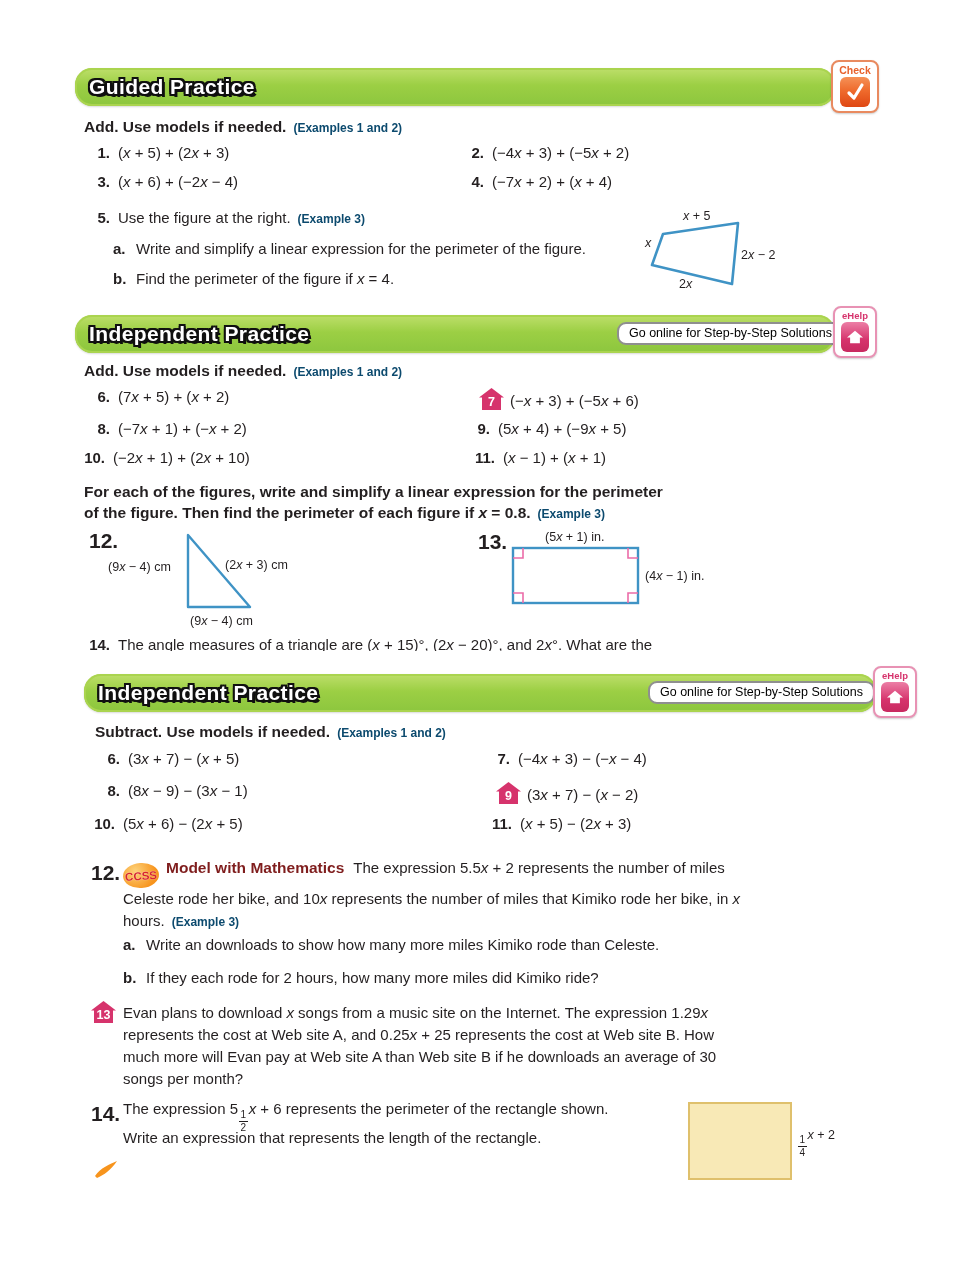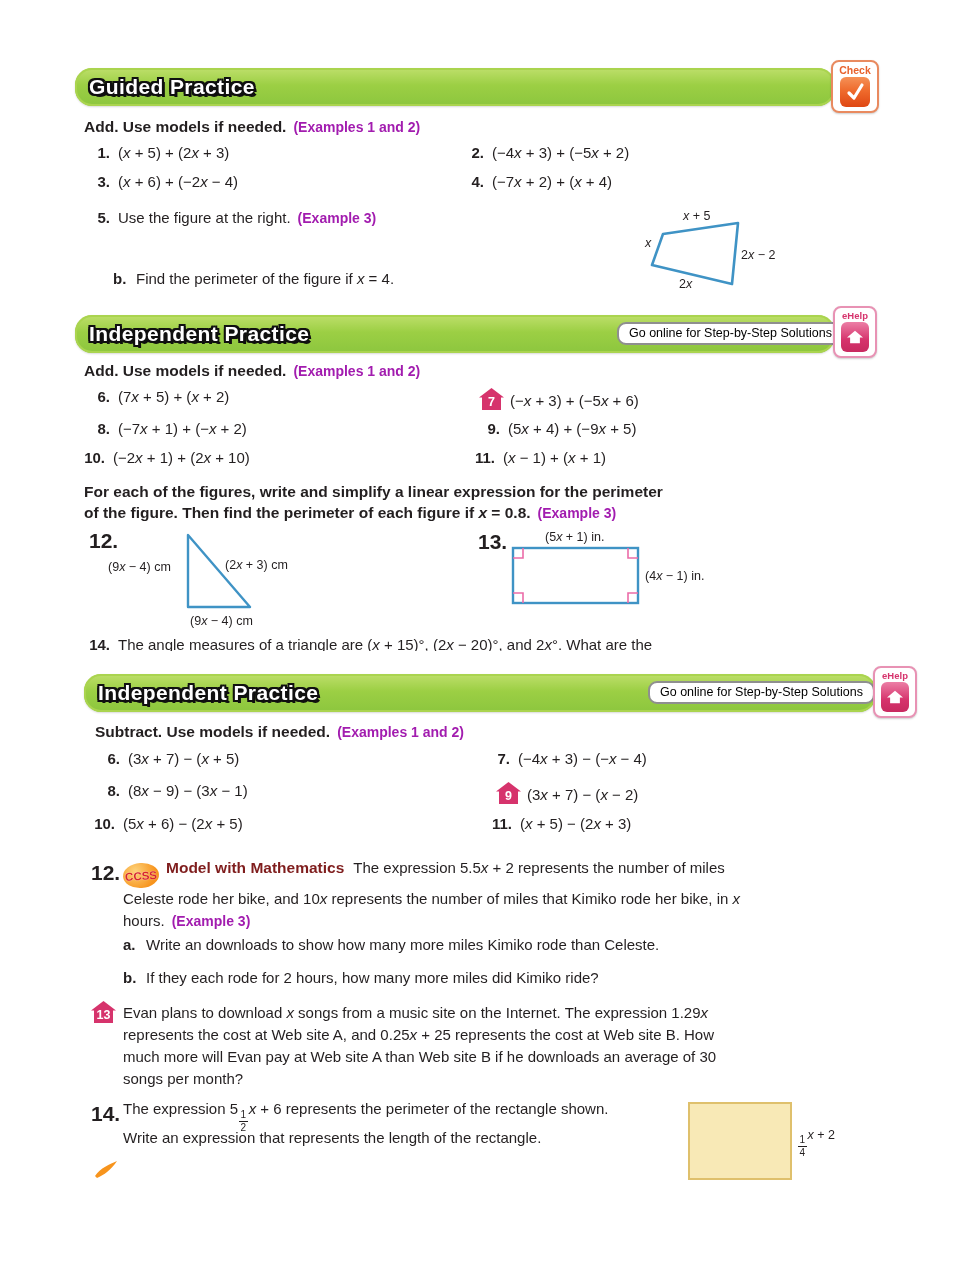--- a/index.html
+++ b/index.html
@@ -28,21 +28,21 @@
                   background:linear-gradient(180deg,#f59157 0%,#ef6b2d 45%,#df4713 100%);
                   display:flex; align-items:center; justify-content:center; }
   .ehelp-box { border:2px solid #e892b4; width:34px; }
   .ehelp-label { color:#d6336c; font-weight:bold; font-size:9.5px;text-align:center; }
   .ehelp-square { width:28px; height:30px; border-radius:6px; margin-top:1px;
                   background:linear-gradient(180deg,#ec7fa6 0%,#d6336c 60%,#c82a60 100%);
                   display:flex; align-items:center; justify-content:center; }
 
   
   .direction { position:absolute; font-size:15.5px; font-weight:bold; white-space:nowrap; }
-  .exref { color:#a21caf; font-weight:bold; font-size:14px; margin-left:7px; }
+  .exref { color:#0c4a6e; font-weight:bold; font-size:12px; margin-left:7px; }
   .prow { position:absolute; left:0; width:100%; height:22px; }
   .pcell { position:absolute; font-size:15px; white-space:nowrap; }
   .pnum { font-weight:bold; display:inline-block; min-width:22px; text-align:right; margin-right:8px; }
   .para { position:absolute; font-size:15px; line-height:22px; }
   .sub-label { font-weight:bold; display:inline-block; min-width:17px; margin-right:6px; }
   .math i { font-style:italic; }
 
   
   .house-num { position:relative; display:inline-block; width:27px; height:23px; vertical-align:-5px; margin-right:5px; }
   .house-num svg { position:absolute; inset:0; }
@@ -96,20 +96,23 @@
     <div class="pcell" style="left:88px;"><span class="pnum">1.</span><span class="math">(<i>x</i> + 5) + (2<i>x</i> + 3)</span></div>
     <div class="pcell" style="left:462px;"><span class="pnum">2.</span><span class="math">(−4<i>x</i> + 3) + (−5<i>x</i> + 2)</span></div>
   </div>
   <div class="prow" style="top:173px">
     <div class="pcell" style="left:88px;"><span class="pnum">3.</span><span class="math">(<i>x</i> + 6) + (−2<i>x</i> − 4)</span></div>
     <div class="pcell" style="left:462px;"><span class="pnum">4.</span><span class="math">(−7<i>x</i> + 2) + (<i>x</i> + 4)</span></div>
   </div>
 
   <div class="pcell" style="left:88px; top:209px;">
     <span class="pnum">5.</span><span>Use the figure at the right.</span><span class="exref">(Example 3)</span>
+  </div>
+  <div class="pcell" style="left:113px; top:240px;">
+    <span class="sub-label">a.</span><span class="math">Write and simplify a linear expression for the perimeter of the figure.</span>
   </div>
   <div class="pcell" style="left:113px; top:270px;">
     <span class="sub-label">b.</span><span class="math">Find the perimeter of the figure if <i>x</i> = 4.</span>
   </div>
 
   <div class="fig" style="left:635px; top:205px; width:175px; height:95px;">
     <svg width="175" height="95" viewBox="0 0 175 95">
       <polygon points="28,29 103,18 97,79 17,60" fill="none" stroke="#3f93c5" stroke-width="2.6" stroke-linejoin="round"></polygon>
     </svg>
     <span class="fig-label math" style="left:48px; top:4px;"><i>x</i> + 5</span>
@@ -136,21 +139,21 @@
   </div>
 
   <div class="prow" style="top:388px">
     <div class="pcell" style="left:88px;"><span class="pnum">6.</span><span class="math">(7<i>x</i> + 5) + (<i>x</i> + 2)</span></div>
     <div class="pcell" style="left:478px;"><span class="house-num"><svg viewBox="0 0 27 23">
             <path d="M13.5 0 L26 9.5 H23 V22 H4 V9.5 H1 Z" fill="#d6336c"></path>
           </svg><span class="hn">7</span></span><span class="math">(−<i>x</i> + 3) + (−5<i>x</i> + 6)</span></div>
   </div>
   <div class="prow" style="top:420px">
     <div class="pcell" style="left:88px;"><span class="pnum">8.</span><span class="math">(−7<i>x</i> + 1) + (−<i>x</i> + 2)</span></div>
-    <div class="pcell" style="left:478px;"><span class="pnum">9.</span><span class="math">(5<i>x</i> + 4) + (−9<i>x</i> + 5)</span></div>
+    <div class="pcell" style="left:468px;"><span class="pnum">9.</span><span class="math">(5<i>x</i> + 4) + (−9<i>x</i> + 5)</span></div>
   </div>
   <div class="prow" style="top:449px">
     <div class="pcell" style="left:83px;"><span class="pnum">10.</span><span class="math">(−2<i>x</i> + 1) + (2<i>x</i> + 10)</span></div>
     <div class="pcell" style="left:473px;"><span class="pnum">11.</span><span class="math">(<i>x</i> − 1) + (<i>x</i> + 1)</span></div>
   </div>
 
   <div class="direction" style="left:84px; top:483px;">For each of the figures, write and simplify a linear expression for the perimeter</div>
   <div class="direction" style="left:84px; top:504px;">
     <span class="math">of the figure. Then find the perimeter of each figure if <i>x</i> = 0.8.</span><span class="exref">(Example 3)</span>
   </div>

